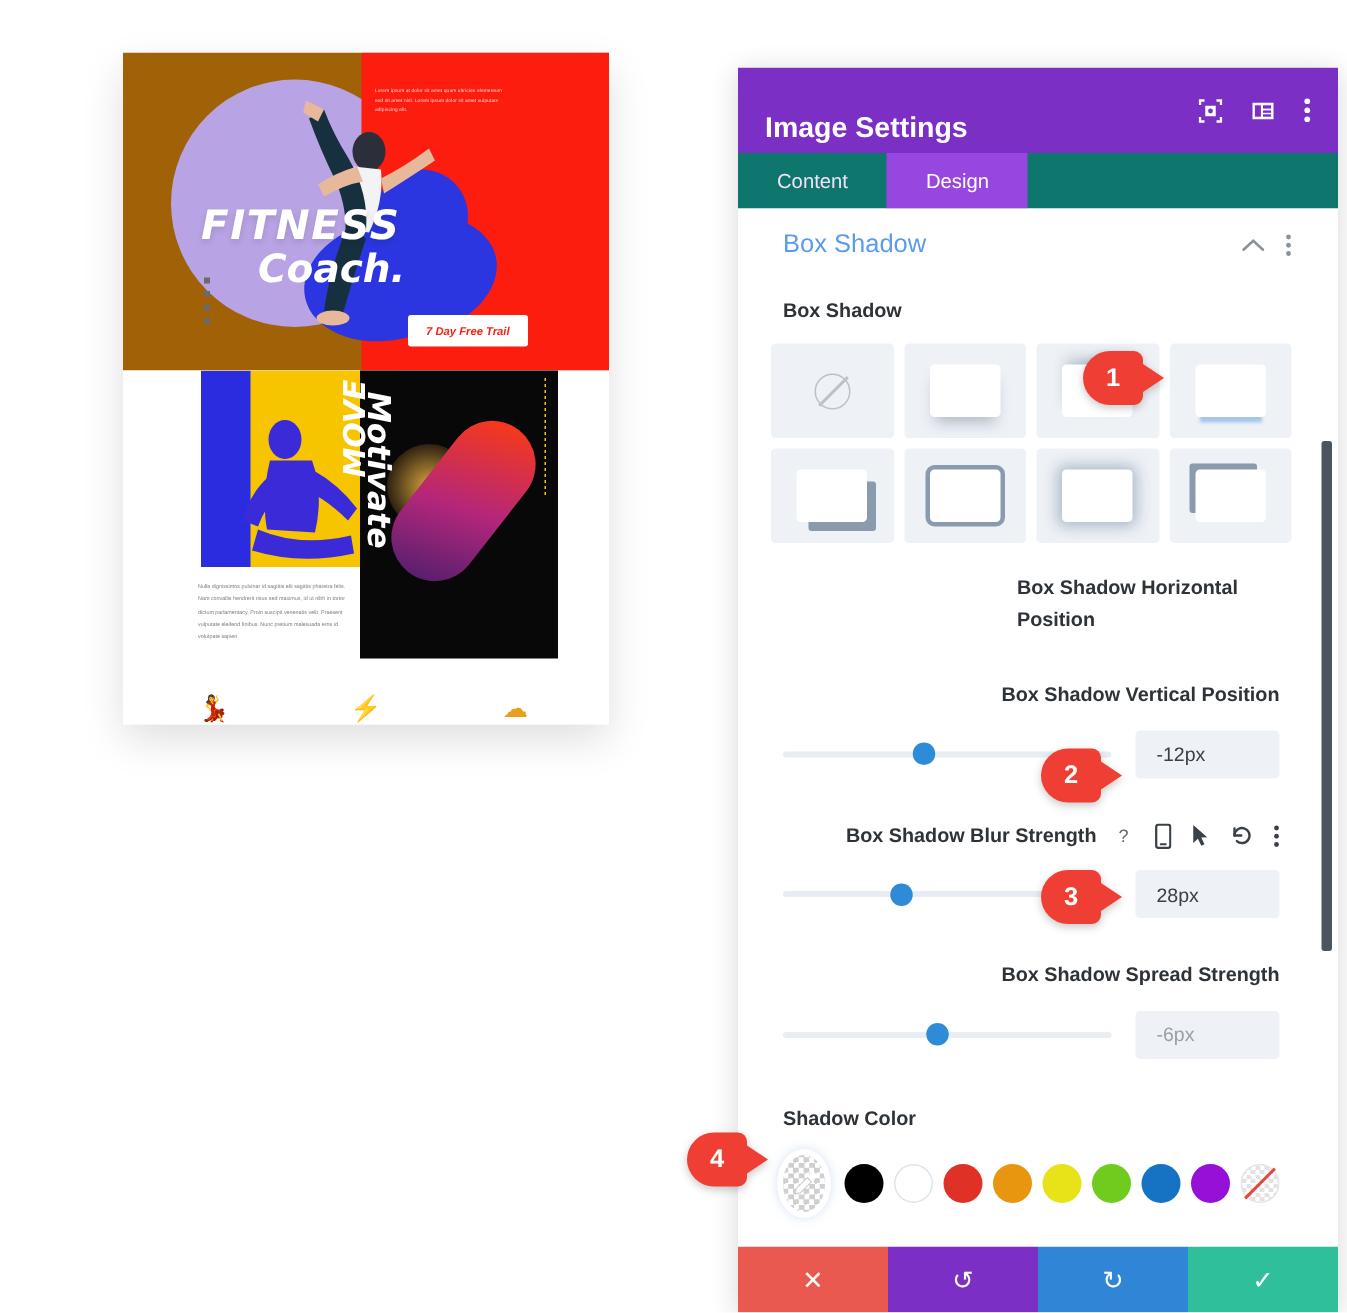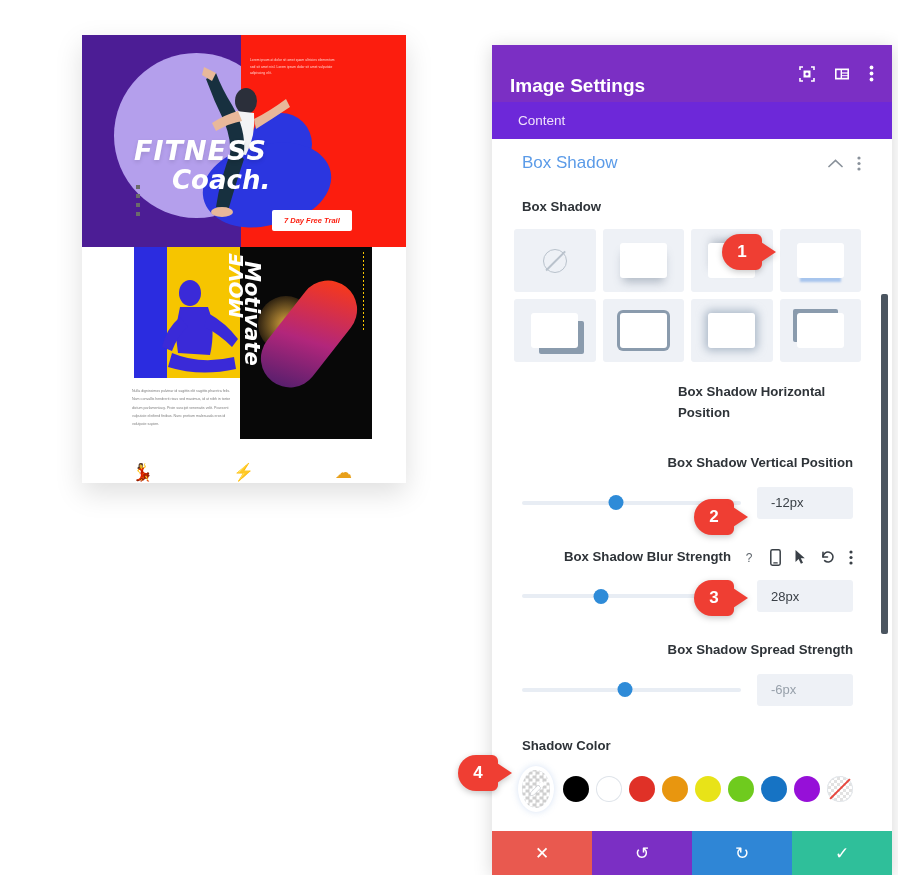--- a/index.html
+++ b/index.html
@@ -13,21 +13,21 @@
   .stage { position: relative; width: 898px; height: 875px; background:#fff; }
 
   
   .preview-wrap {
     position: absolute; left: 82px; top: 35px;
     width: 324px; height: 448px;
     background: #ffffff;
     box-shadow: 0 10px 26px rgba(0,0,0,0.13);
     overflow: hidden;
   }
-  .pv-top { position:absolute; left:0; top:0; width:324px; height:212px; background:#4c1d95; overflow:hidden; }
+  .pv-top { position:absolute; left:0; top:0; width:324px; height:212px; background:#a16207; overflow:hidden; }
   .pv-red { position:absolute; left:159px; top:0; width:165px; height:212px; background:#fc1d0e; }
   .pv-purplecircle {
     position:absolute; left:32px; top:18px; width:165px; height:165px; border-radius:50%;
     background:#b9a7f0; opacity:.95;
   }
   .pv-blueblob {
     position:absolute; left:120px; top:110px; width:130px; height:80px; border-radius:60px/42px;
     background:#2b36e0; transform: rotate(-12deg);
   }
   .pv-blueblob2 {
@@ -95,21 +95,21 @@
     overflow:hidden;
   }
   .panel-header {
     height:57px; background:#7b2fc4; display:flex; align-items:center;
     padding:0 18px; flex:0 0 auto;
   }
   .panel-title { color:#fff; font-size:19px; font-weight:bold; flex:1;margin-top:24px; }
   .hdr-icons { display:flex; align-items:center; gap:19px; }
   .hdr-icons .hi { cursor:pointer; display:flex; align-items:center; justify-content:center; }
 
-  .tabs { display:flex; height:37px; background:#6d28d9; flex:0 0 auto; }
+  .tabs { display:flex; height:37px; background:#0f766e; flex:0 0 auto; }
   .tab { flex:0 0 auto; padding:0 26px; display:flex; align-items:center; justify-content:center;
          color:#f0e2fb; font-size:13.5px; cursor:pointer; }
   .tab.active { background:#9747e0; color:#fff; }
 
   .panel-body { flex:1 1 auto; position:relative; overflow:hidden; background:#fff; }
   .scroll-area { position:absolute; inset:0 9px 0 0; padding:0 0 10px 0; overflow:hidden; }
 
   .sec-head { display:flex; align-items:center; padding:14px 22px 4px 30px; }
   .sec-title { color:#5b9be8; font-size:17px; flex:1; }
   .sec-tools { display:flex; align-items:center; gap:14px; color:#9aa3ad; }
@@ -302,20 +302,21 @@
             <circle cx="2.5" cy="2.5" r="1.9" fill="#fff"></circle>
             <circle cx="2.5" cy="8.5" r="1.9" fill="#fff"></circle>
             <circle cx="2.5" cy="14.5" r="1.9" fill="#fff"></circle>
           </svg>
         </span>
       </div>
     </div>
 
     <div class="tabs">
       <div class="tab">Content</div>
+      <div class="tab active">Design</div>
     </div>
 
     <div class="panel-body">
       <div class="scroll-area">
 
         <div class="sec-head">
           <div class="sec-title">Box Shadow</div>
           <div class="sec-tools">
             <span>
               <svg width="15" height="9" viewBox="0 0 15 9">

